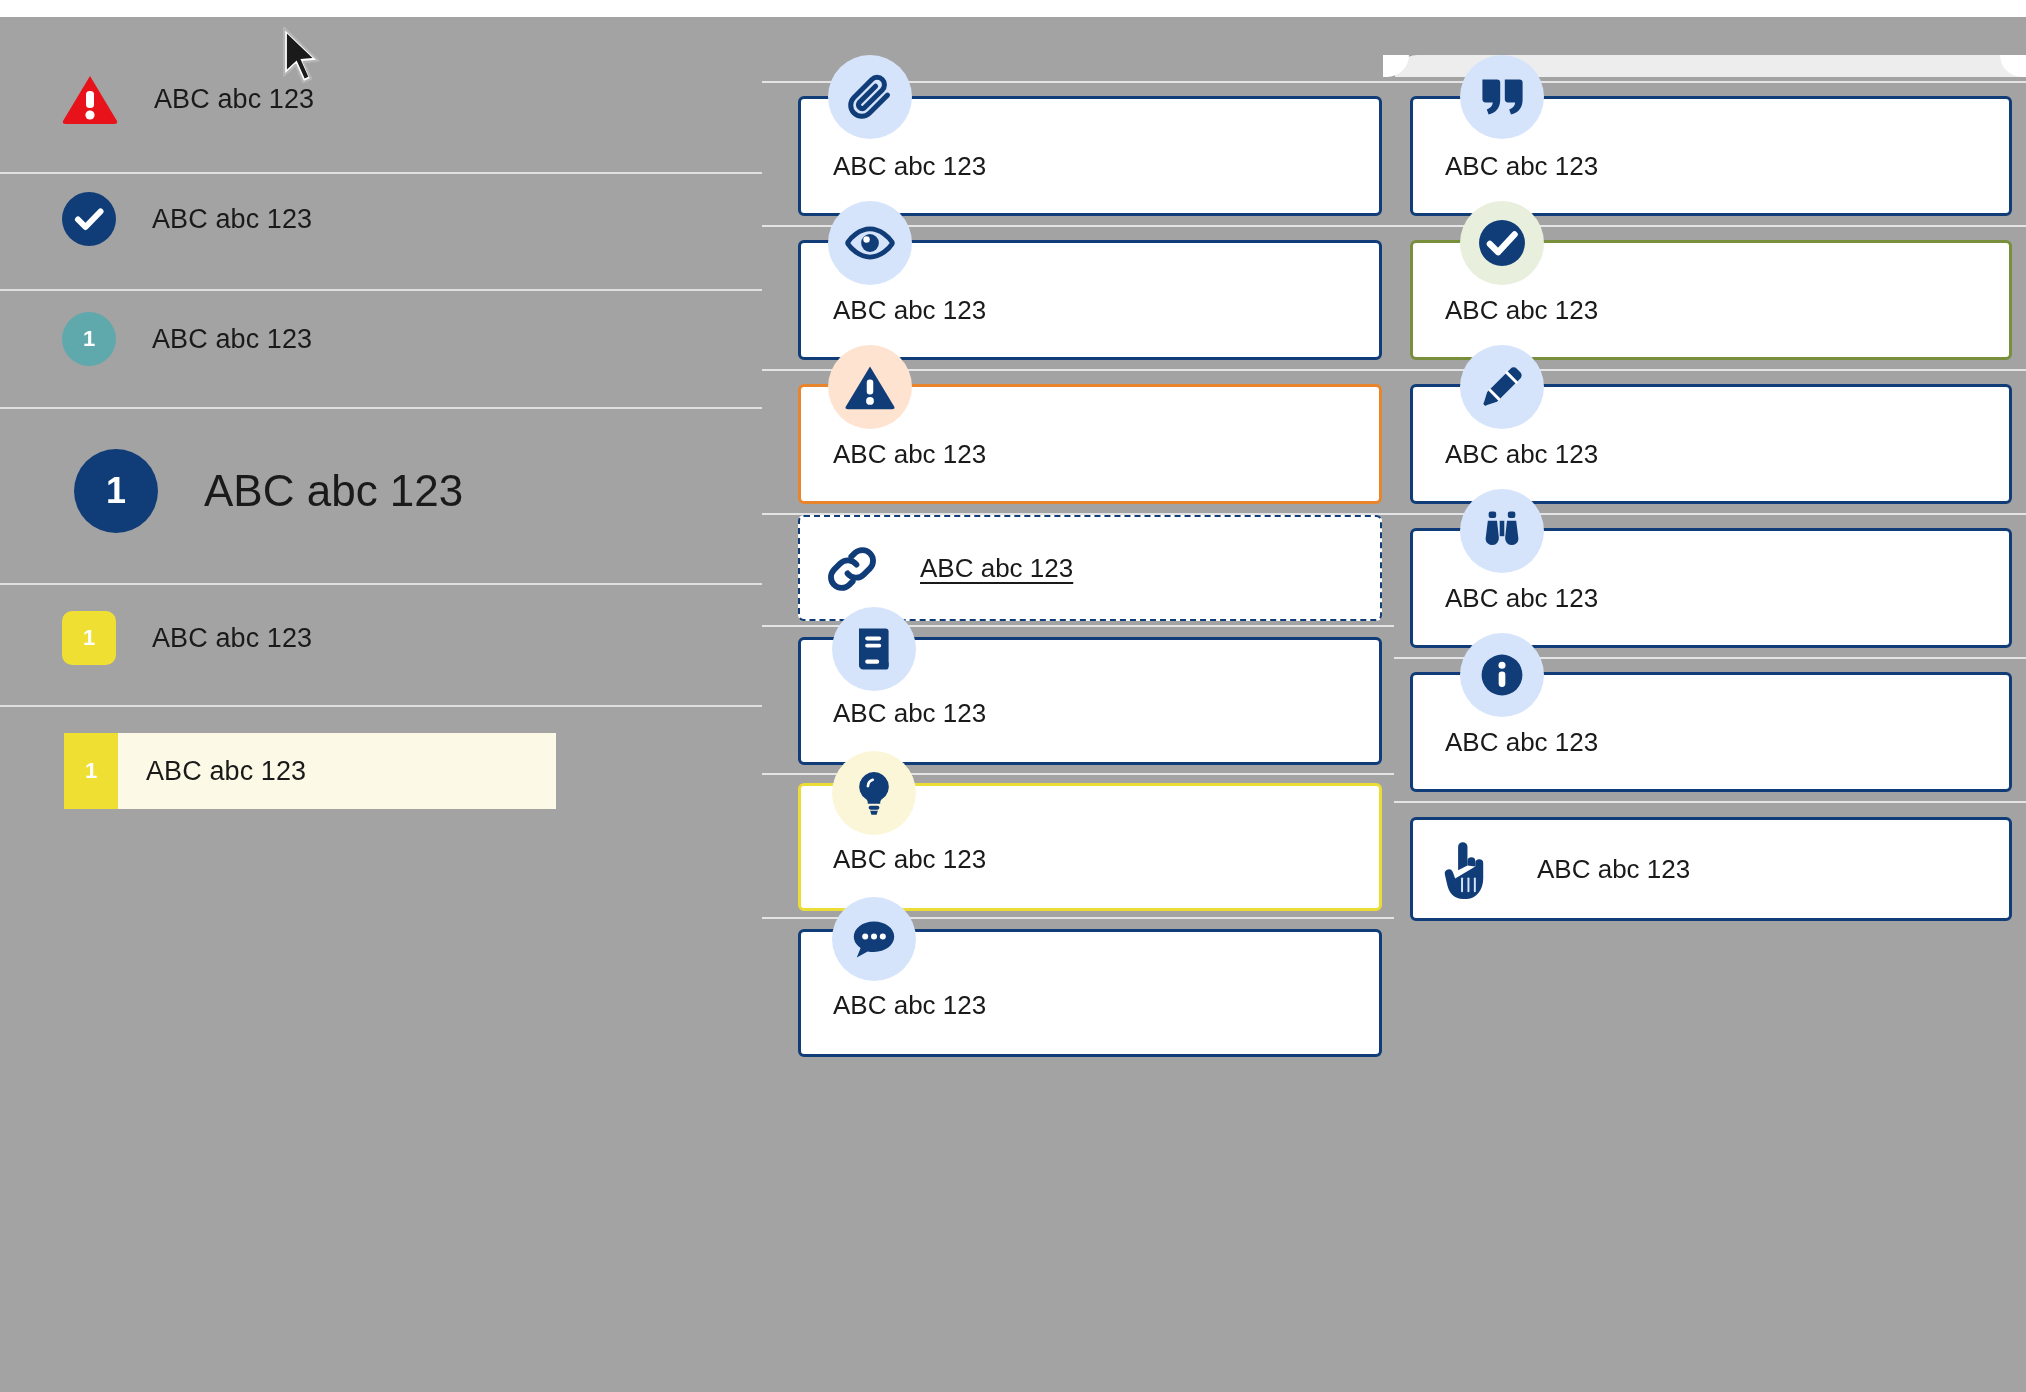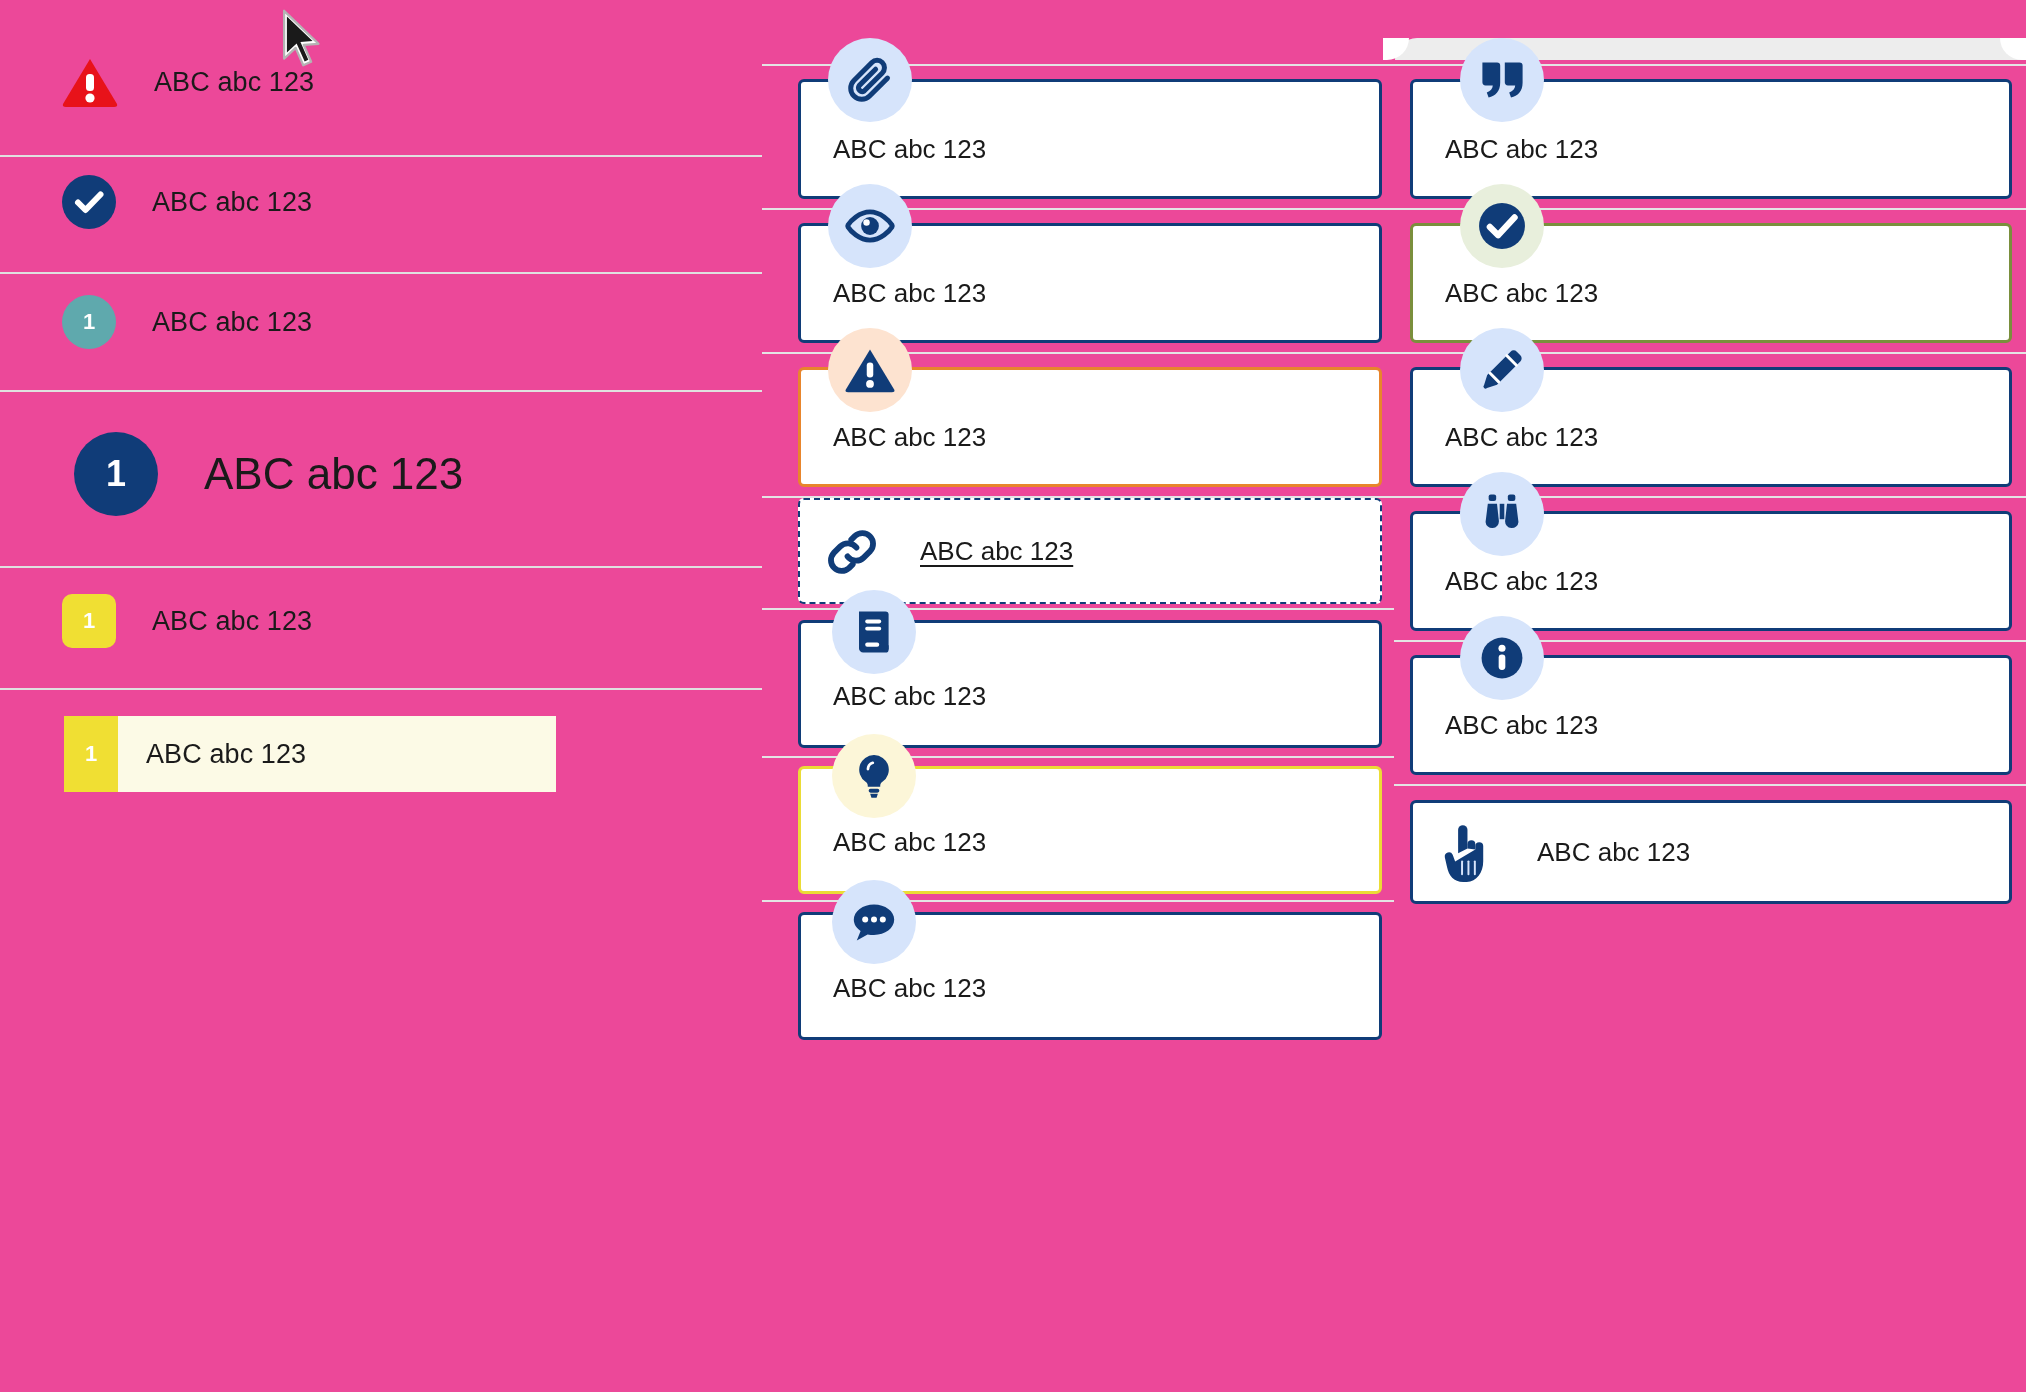--- a/index.html
+++ b/index.html
@@ -13,21 +13,22 @@
     font-family: "Liberation Sans", sans-serif;
     -webkit-font-smoothing: antialiased;
     position: relative;
     overflow: hidden;
   }
 
   
   .page {
     position: absolute;
     inset: 0;
-    background: #ec4899;
+    background: #a3a3a3;
+    margin-top: 17px;
   }
 
   
   .panel-shoulder {
     position: absolute;
     left: 1395px;
     top: 38px;
     width: 640px;
     height: 22px;
     background: #ededed;

